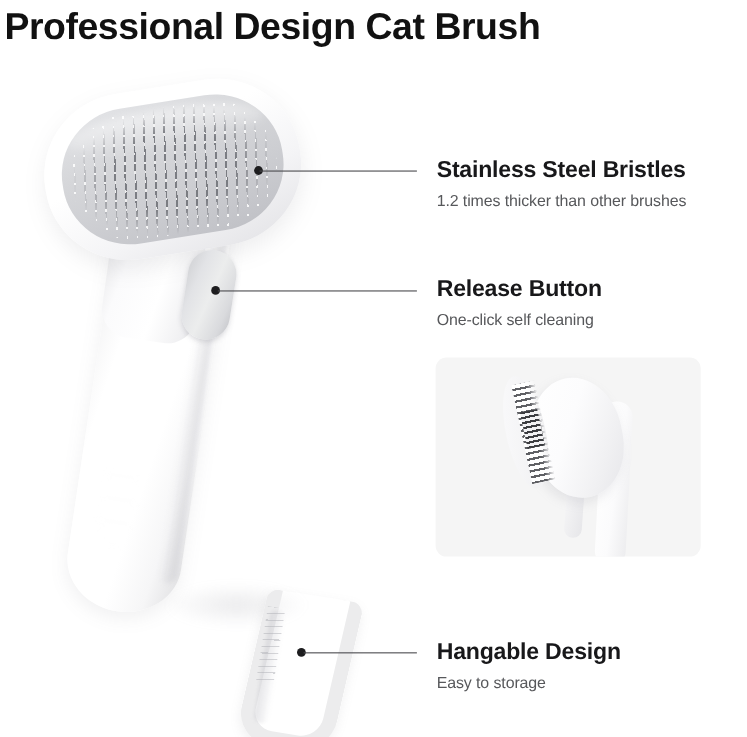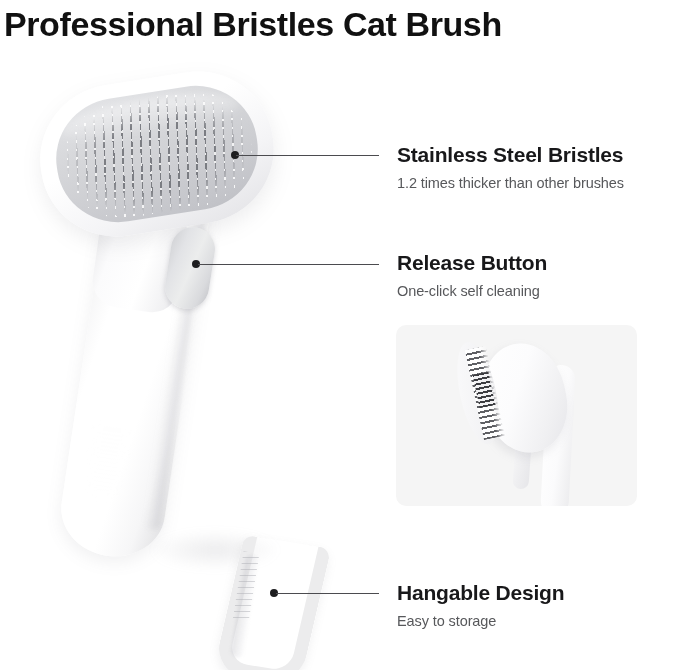--- a/index.html
+++ b/index.html
@@ -382,21 +382,21 @@
     border-radius: 4px 4px 8px 8px;
     background: linear-gradient(100deg, #f6f6f7, #e6e6e9);
     transform: rotate(4deg);
   }
 </style>
 </head>
 <body>
 
 <div id="canvas">
 
-  <div id="product-title">Professional Bristles Cat Brush</div>
+  <div id="product-title">Professional Design Cat Brush</div>
 
   <div id="brush-figure">
 
     <div class="base-shadow"></div>
 
     <div class="handle">
       <div class="handle-sheen"></div>
       <div class="handle-edge-shadow"></div>
     </div>
 

